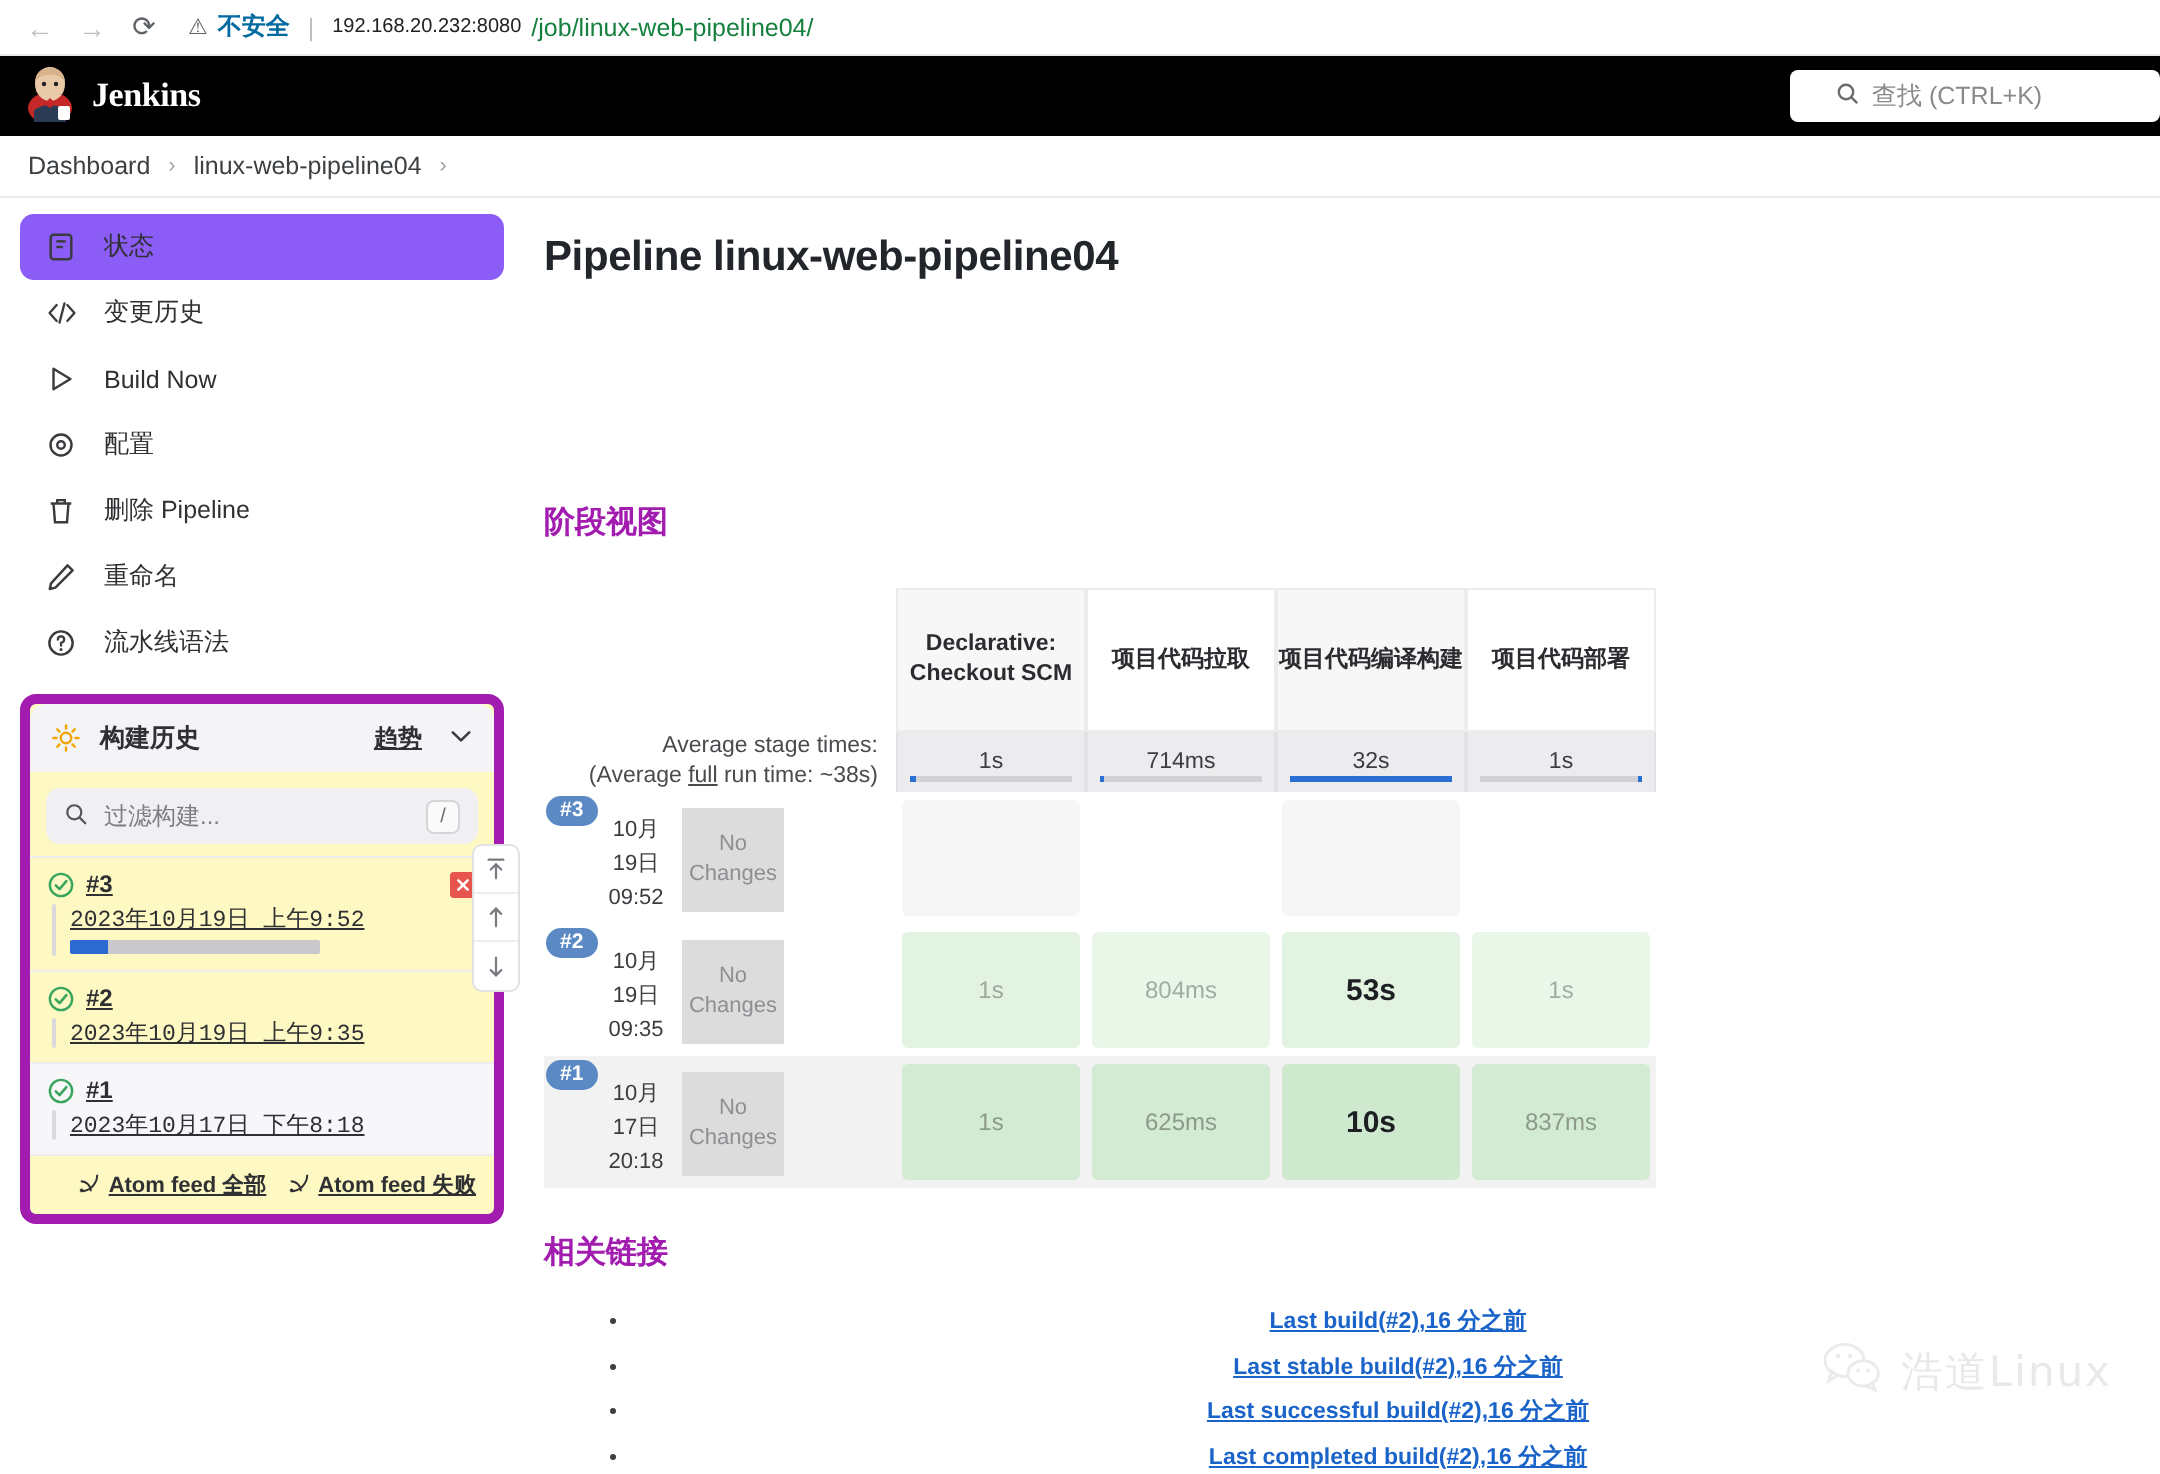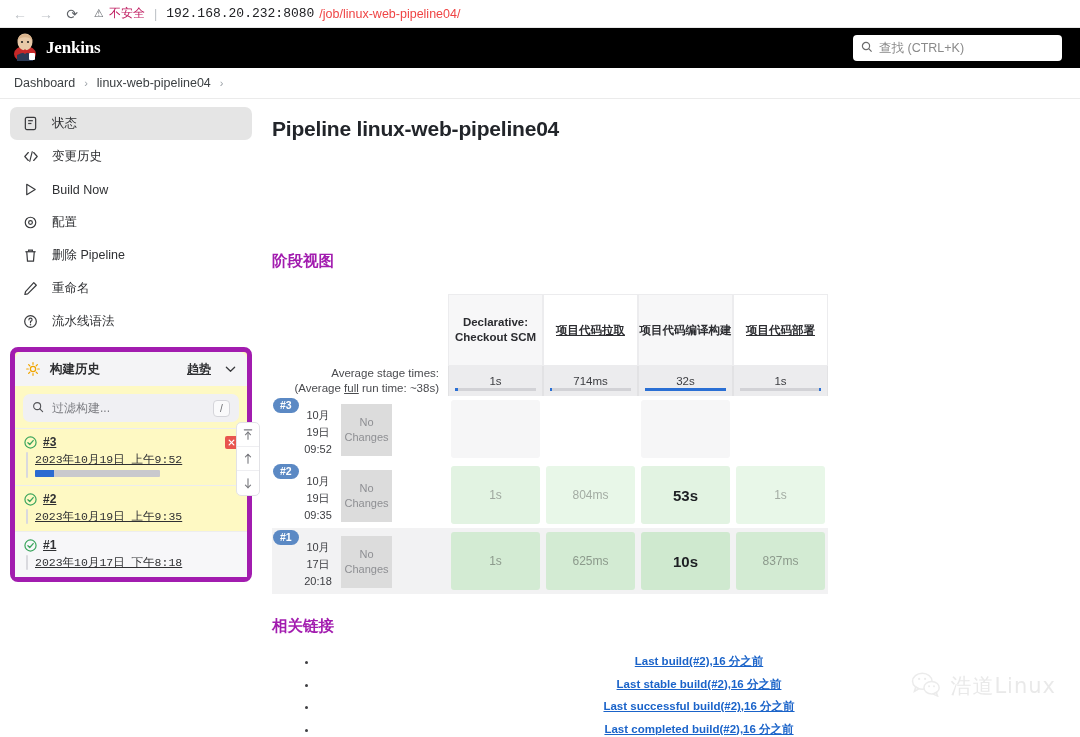--- a/index.html
+++ b/index.html
@@ -34,53 +34,53 @@
   .url-field {
     flex: 1;
     height: 22px;
     margin-left: 8px;
     display: flex;
     align-items: center;
     font-size: 12.5px;
     gap: 5px;
   }
   .warn-icon { color: #5f6368; font-size: 11px; }
-  .warn-text { color: #be185d; font-size: 12px; }
+  .warn-text { color: #0369a1; font-size: 12px; font-weight: bold; }
   .url-sep { color: #bdc1c6; margin: 0 4px; }
-  .url-host { color: #202124; font-size: 13px; font-family: Liberation Mono, monospace; }
-  .url-path { color: #ef4444; font-size: 12.5px; }
+  .url-host { color: #202124; font-size: 10px; }
+  .url-path { color: #15803d; font-size: 12.5px; }
 
   
   .jk-header {
     height: 40px;
     background: #000000;
     display: flex;
     align-items: center;
     padding: 0 12px;
     position: relative;
   }
   .jk-logo-wrap { display: flex; align-items: center; gap: 8px; }
   .jk-brand {
     color: #ffffff;
     font-family: "Liberation Serif", "DejaVu Serif", serif;
     font-size: 17px;
     font-weight: bold;
     letter-spacing: -0.2px;
   }
   .jk-search {
     position: absolute;
-    right: 18px;
+    right: 0;
     top: 7px;
-    width: 209px;
+    width: 185px;
     height: 26px;
     background: #ffffff;
     border-radius: 4px;
     display: flex;
     align-items: center;
-    padding: 0 8px;
+    padding: 0 23px;
     gap: 6px;
   }
   .jk-search .s-icon { color: #6b6b6b; font-size: 11px; }
   .jk-search .s-text { color: #8a8a8a; font-size: 12.5px; }
 
   
   .breadcrumb {
     height: 31px;
     background: #ffffff;
     border-bottom: 1px solid #ebebeb;
@@ -102,21 +102,21 @@
   .nav-item {
     height: 33px;
     display: flex;
     align-items: center;
     gap: 13px;
     padding: 0 12px;
     border-radius: 7px;
     font-size: 12.5px;
     color: #2f3033;
   }
-  .nav-item.active { background: #e5e5e5; }
+  .nav-item.active { background: #8b5cf6; }
   .nav-icon {
     width: 17px; height: 17px;
     display: flex; align-items: center; justify-content: center;
     color: #3a3b3e;
     flex-shrink: 0;
   }
   .nav-icon svg { display: block; }
 
   
   .bh-card {
@@ -269,21 +269,21 @@
     text-align: center;
     vertical-align: middle;
     font-size: 11.5px;
     font-weight: bold;
     color: #2b2c30;
     line-height: 15px;
     border: 1px solid #ececee;
     padding: 0 5px;
   }
   .col-head.zebra { background: #f7f7f8; }
-  .col-head.plain { background: #ffffff; text-decoration: underline; }
+  .col-head.plain { background: #ffffff; }
 
   .avg-cell {
     height: 30px;
     background: #ececee;
     border-left: 1px solid #e2e2e4;
     border-right: 1px solid #e2e2e4;
     text-align: center;
     vertical-align: middle;
     font-size: 11.5px;
     color: #3c3d41;
@@ -621,20 +621,42 @@
               </svg>
           </span>
           <span class="build-num">#1</span>
         </div>
         <div class="build-date-wrap">
           <div class="date-bar" style="height:15px"></div>
           <div class="build-date">2023年10月17日 下午8:18</div>
         </div>
       </div>
 
+      <div class="bh-foot">
+        <span class="feed-link">
+          <span class="rss">
+            <svg width="11" height="11" viewBox="0 0 12 12">
+                <path d="M1.5 10.5 A9 9 0 0 0 10.5 1.5" fill="none" stroke="#2f3033" stroke-width="1.1"></path>
+                <path d="M1.5 7 A5.5 5.5 0 0 1 7 12.5" fill="none" stroke="#2f3033" stroke-width="1.1" transform="translate(0,-2)"></path>
+                <circle cx="2" cy="10" r="1" fill="#2f3033"></circle>
+              </svg>
+          </span>
+          <span>Atom feed 全部</span>
+        </span>
+        <span class="feed-link">
+          <span class="rss">
+            <svg width="11" height="11" viewBox="0 0 12 12">
+                <path d="M1.5 10.5 A9 9 0 0 0 10.5 1.5" fill="none" stroke="#2f3033" stroke-width="1.1"></path>
+                <path d="M1.5 7 A5.5 5.5 0 0 1 7 12.5" fill="none" stroke="#2f3033" stroke-width="1.1" transform="translate(0,-2)"></path>
+                <circle cx="2" cy="10" r="1" fill="#2f3033"></circle>
+              </svg>
+          </span>
+          <span>Atom feed 失败</span>
+        </span>
+      </div>
 
       <div class="scroll-ctrl">
         <div class="sc-btn">
           <svg width="12" height="13" viewBox="0 0 12 14">
               <line x1="2" y1="2" x2="10" y2="2" stroke="#7a7b80" stroke-width="1.2" stroke-linecap="round"></line>
               <line x1="6" y1="4.5" x2="6" y2="12" stroke="#7a7b80" stroke-width="1.2" stroke-linecap="round"></line>
               <polyline points="3.2,7.3 6,4.5 8.8,7.3" fill="none" stroke="#7a7b80" stroke-width="1.2" stroke-linecap="round" stroke-linejoin="round"></polyline>
             </svg>
         </div>
         <div class="sc-btn">

